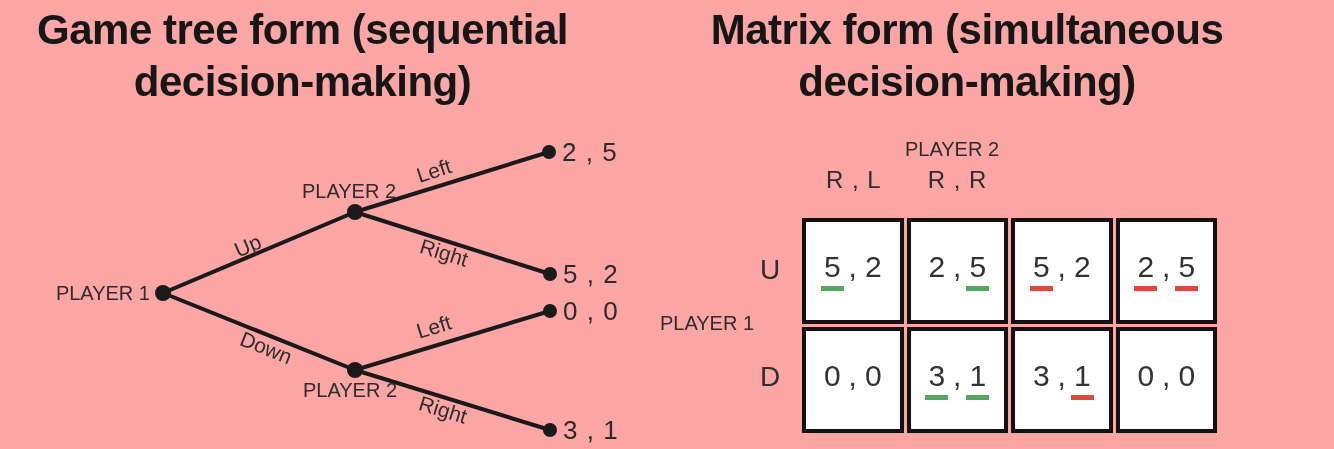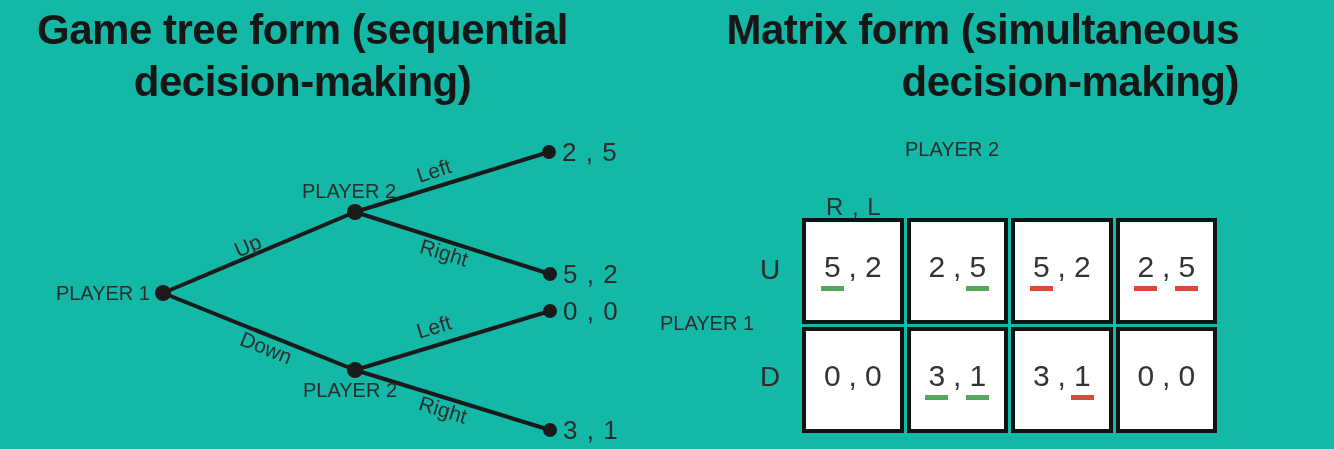--- a/index.html
+++ b/index.html
@@ -2,52 +2,52 @@
 <html><head>
 <meta charset="utf-8">
 <style>
   html, body { margin: 0; padding: 0; }
   body {
     width: 1334px; height: 449px;
     background: #ffffff;
     font-family: "Liberation Sans", sans-serif;
     overflow: hidden;
   }
-  .stage { position: relative; width: 1334px; height: 449px; background: #14b8a6; }
+  .stage { position: relative; width: 1334px; height: 449px; background: #fca5a5; }
 
   
   .title {
     position: absolute; top: 4px;
     text-align: center;
     font-size: 42px; line-height: 52px;
     font-weight: 700; color: #161616;
     letter-spacing: -0.5px;
   }
   .title-left  { left: 0px;   width: 605px; }
-  .title-right { left: 631px; width: 608px; text-align: right; }
+  .title-right { left: 663px; width: 608px; }
 
   
   svg.tree { position: absolute; left: 0; top: 119px; }
   .tree-edge { stroke: #1a1a1a; stroke-width: 4; stroke-linecap: round; }
   .tree-node { fill: #1a1a1a; }
   .tree-label  { font-family: "Liberation Sans", sans-serif; font-size: 20px; fill: #2d2d2d; }
   .branch-label{ font-family: "Liberation Sans", sans-serif; font-size: 21px; fill: #2d2d2d; }
   .payoff-label{ font-family: "Liberation Sans", sans-serif; font-size: 26px; fill: #2b2b2b; letter-spacing: 1px; }
 
   
   .p2-label {
     position: absolute; left: 802px; top: 138px; width: 300px;
     text-align: center; font-size: 20px; color: #2d2d2d;
   }
   .p1-label {
     position: absolute; left: 648px; top: 312px; width: 118px;
     text-align: center; font-size: 20px; color: #2d2d2d;
   }
   .col-heads {
-    position: absolute; left: 802px; top: 193px; width: 415px;
+    position: absolute; left: 802px; top: 166px; width: 415px;
     display: grid; grid-template-columns: repeat(4, 1fr);
   }
   .col-heads span {
     text-align: center; font-size: 24px; color: #2d2d2d; letter-spacing: 1px;
   }
   .row-label {
     position: absolute; left: 748px; width: 44px;
     text-align: center; font-size: 28px; color: #2d2d2d;
   }
   .row-label-u { top: 254px; }
@@ -124,20 +124,21 @@
     <text class="payoff-label" x="563" y="164">5 , 2</text>
     <text class="payoff-label" x="563" y="201">0 , 0</text>
     <text class="payoff-label" x="563" y="320">3 , 1</text>
   </svg>
 
   <div class="p2-label">PLAYER 2</div>
   <div class="p1-label">PLAYER 1</div>
 
   <div class="col-heads">
     <span>R , L</span>
+    <span>R , R</span>
   </div>
 
   <div class="row-label row-label-u">U</div>
   <div class="row-label row-label-d">D</div>
 
   <div class="matrix-grid">
 
     <div class="cell">
       <span class="num" data-u="green">5</span>
         <span class="comma">,</span>

